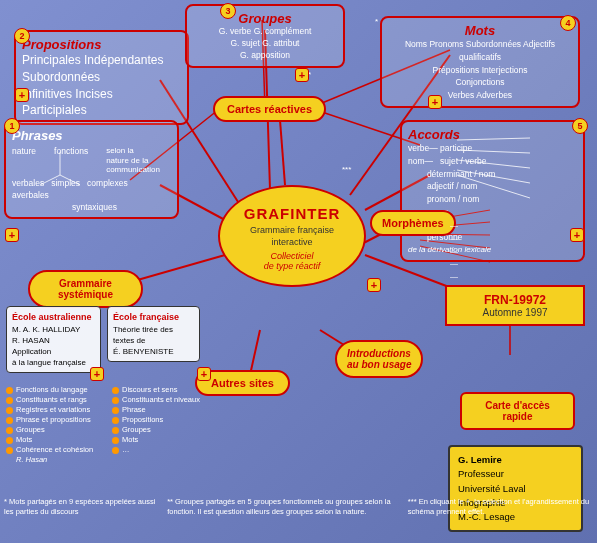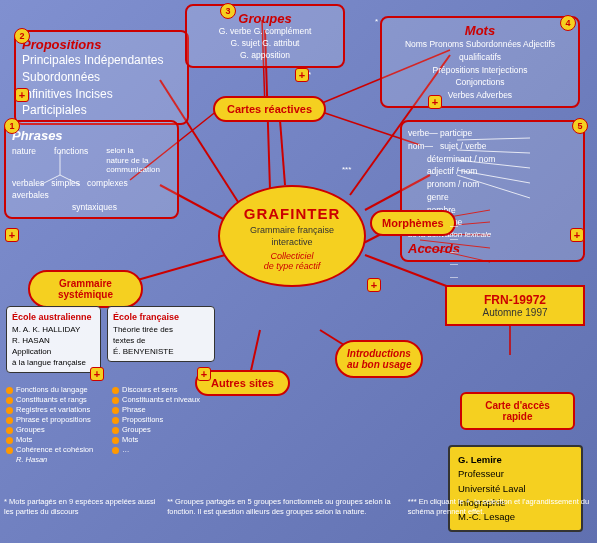--- a/index.html
+++ b/index.html
@@ -301,21 +301,21 @@
     }
     .ecole-aus-title {
       font-size: 9px;
       font-weight: bold;
       color: #c00;
     }
 
     
     .ecole-fr {
       left: 107px; top: 306px;
-      width: 108px;
+      width: 93px;
       background: rgba(255,255,255,0.9);
       border: 1.5px solid #333;
       border-radius: 4px;
       padding: 4px 5px;
       font-size: 8px;
       line-height: 1.4;
     }
     .ecole-fr-title {
       font-size: 9px;
       font-weight: bold;
@@ -489,32 +489,32 @@
           <span style="margin-left:8px; font-size:8px; line-height:1.2;">selon la<br>nature de la<br>communication</span>
       </div>
       <div style="margin-top:3px;">verbales &nbsp; simples &nbsp; complexes</div>
       <div>averbales</div>
       <div style="margin-left:60px;">syntaxiques</div>
     </div>
   </div>
   <div class="box num-circle phrases-num">1</div>
 
   <div class="box accords-box">
+    <div style="font-size:13px; font-weight:bold; color:#c00; font-style:italic;">Accords</div>
     <div style="font-size:8.5px; color:#fff; line-height:1.5;">
       <div>verbe— participe</div>
       <div>nom— &nbsp; sujet / verbe</div>
       <div>&nbsp;&nbsp;&nbsp;&nbsp;&nbsp;&nbsp;&nbsp; déterminant / nom</div>
       <div>&nbsp;&nbsp;&nbsp;&nbsp;&nbsp;&nbsp;&nbsp; adjectif / nom</div>
       <div>&nbsp;&nbsp;&nbsp;&nbsp;&nbsp;&nbsp;&nbsp; pronom / nom</div>
       <div>&nbsp;&nbsp;&nbsp;&nbsp;&nbsp;&nbsp;&nbsp; genre</div>
       <div>&nbsp;&nbsp;&nbsp;&nbsp;&nbsp;&nbsp;&nbsp; nombre</div>
       <div>&nbsp;&nbsp;&nbsp;&nbsp;&nbsp;&nbsp;&nbsp; personne</div>
       <div style="font-style:italic; font-size:8px;">de la dérivation lexicale</div>
     </div>
-    <div style="font-size:13px; font-weight:bold; color:#c00; font-style:italic;">Accords</div>
   </div>
   <div class="box num-circle accords-num" style="top:118px; left:572px;">5</div>
 
   <div class="box oval-box cartes-oval">
     <span>Cartes réactives</span>
   </div>
 
   <div class="box center-box">
     <div class="center-title">GRAFINTER</div>
     <div class="center-sub">

